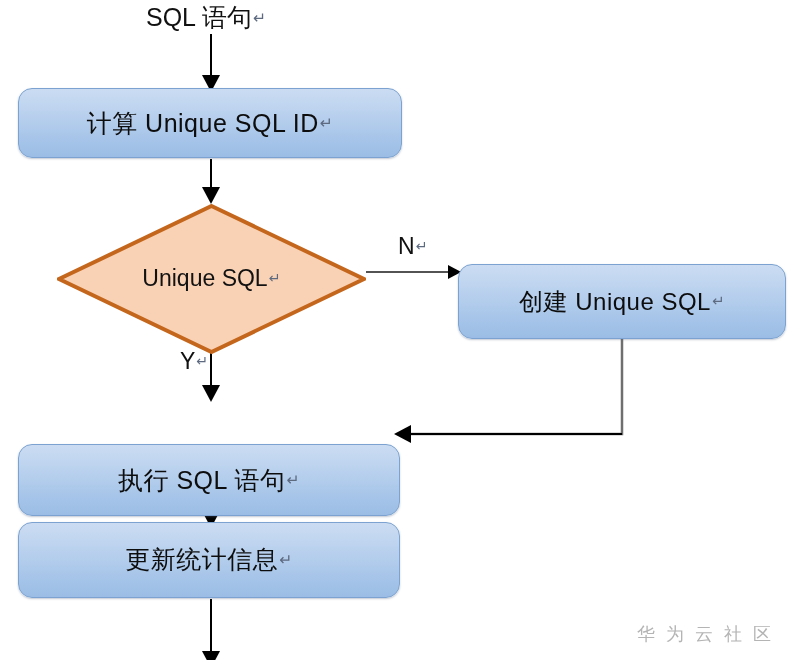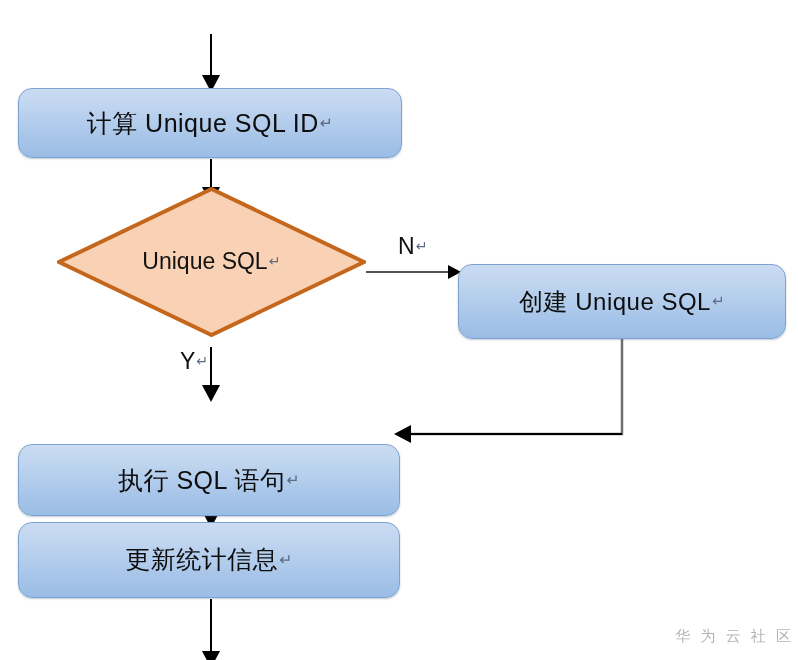--- a/index.html
+++ b/index.html
@@ -53,21 +53,21 @@
 
   #box-calc-id   { left: 18px;  top: 88px;  width: 384px; height: 70px; }
   #box-exec-sql  { left: 18px;  top: 396px; width: 382px; height: 72px; margin-top: 48px; }
   #box-update    { left: 18px;  top: 522px; width: 382px; height: 76px; font-family: Liberation Serif, serif; }
   #box-create    { left: 458px; top: 238px; width: 328px; height: 75px;  font-size: 24px; margin-top: 26px; }
 
   
   #decision {
     position: absolute;
     left: 57px;
-    top: 187px;
+    top: 204px;
     width: 309px;
     height: 150px;
   }
   #decision .diamond-shape {
     position: absolute;
     left: 0; top: 0;
     width: 100%;
     height: 100%;
   }
   #decision .diamond-label {
@@ -100,23 +100,23 @@
   .pilcrow {
     color: #5d6a80;
     font-size: 0.62em;
     vertical-align: 0.22em;
     margin-left: 1px;
   }
 
   
   #watermark {
     position: absolute;
-    right: 4px;
+    right: 24px;
     bottom: 14px;
-    font-size: 15px;
+    font-size: 18px;
     color: #b4b4b4;
     letter-spacing: 3px;
     white-space: nowrap;
   }
 </style>
 </head>
 <body>
 
 <div id="canvas">
 
@@ -150,20 +150,23 @@
 
     <g>
       <line x1="211" y1="469" x2="211" y2="514" stroke="#000000" stroke-width="2" marker-end="url(#arrowhead-black)"></line>
     </g>
 
     <g>
       <line x1="211" y1="599" x2="211" y2="654" stroke="#000000" stroke-width="2" marker-end="url(#arrowhead-black)"></line>
     </g>
   </svg>
 
+  <div class="free-label" id="label-sqlstmt">
+    <span>SQL 语句</span><span class="pilcrow">↵</span>
+  </div>
 
   <div class="node-box" id="box-calc-id">
     <span>计算 Unique SQL ID</span>
       <span class="pilcrow">↵</span>
   </div>
 
   <div id="decision">
     <svg class="diamond-shape" viewBox="0 0 309 150" width="309" height="150" preserveAspectRatio="none">
       <polygon points="154.5,2 307,75 154.5,148 2,75" fill="#f9d2b5" stroke="#c4671d" stroke-width="4"></polygon>
     </svg>

